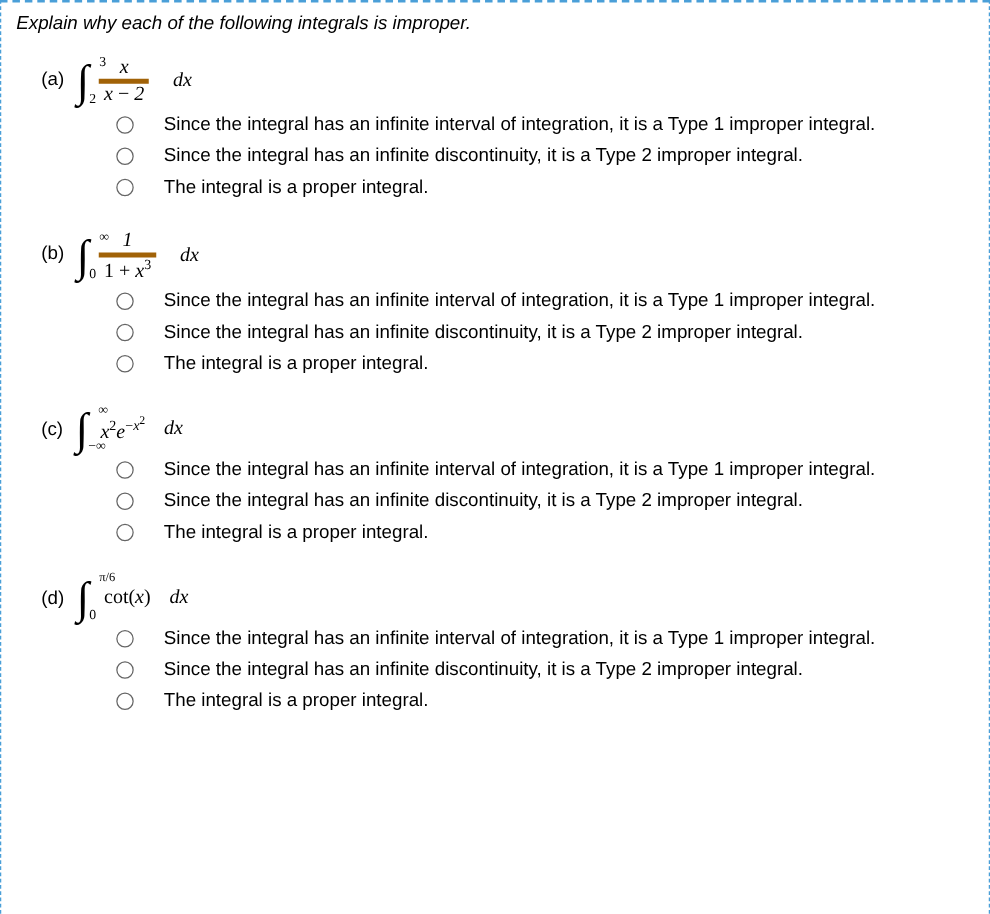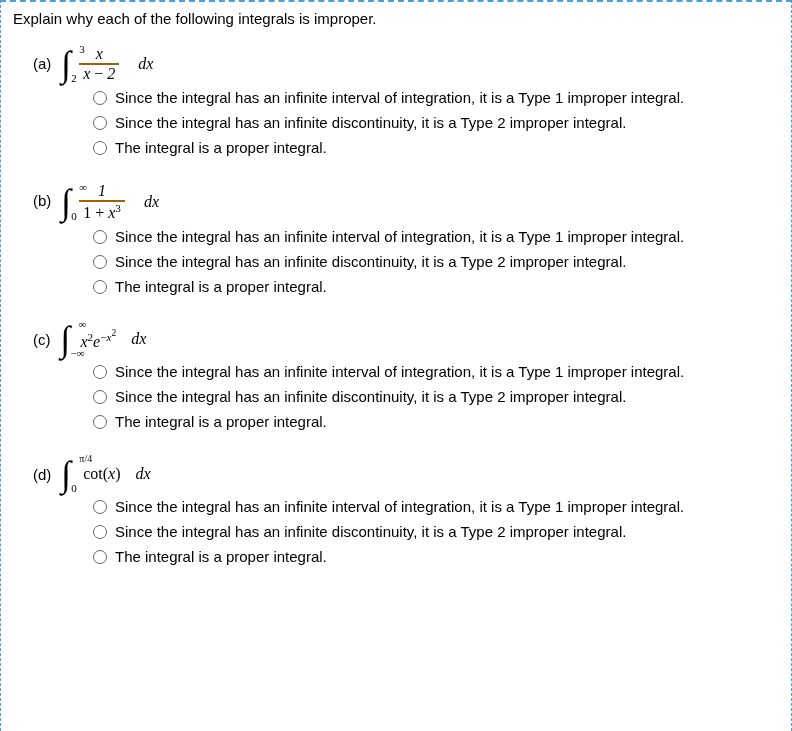--- a/index.html
+++ b/index.html
@@ -14,20 +14,21 @@
       background: #fff;
       width: 792px;
       height: 731px;
       padding: 8px 12px;
       border-top: 2px dashed #4a9fd8;
       border-left: 1px dashed #4a9fd8;
       border-right: 1px dashed #4a9fd8;
     }
     .prompt {
       margin-bottom: 18px;
+      font-style: italic;
     }
     .question {
       display: flex;
       align-items: flex-start;
       margin-bottom: 6px;
       margin-left: 20px;
     }
     .q-label {
       margin-right: 10px;
       margin-top: 10px;
@@ -65,21 +66,21 @@
       flex-direction: column;
       align-items: center;
       vertical-align: middle;
       margin: 0 4px;
     }
     .frac .num {
       padding: 0 4px;
     }
     .frac .den {
       padding: 0 4px;
-      border-top: 2px solid #a16207;
+      border-top: 4px solid #a16207;
     }
     .dx {
       margin-left: 15px;
     }
     .options {
       margin-left: 80px;
       margin-bottom: 26px;
     }
     .option {
       display: flex;
@@ -89,20 +90,21 @@
     .radio {
       width: 14px;
       height: 14px;
       border: 1px solid #666;
       border-radius: 50%;
       margin-right: 8px;
       flex-shrink: 0;
     }
     .option-text {
       font-size: 15px;
+      margin-left: 16px;
     }
     .sup {
       font-size: 0.7em;
       vertical-align: super;
     }
     .expr-inline {
       font-family: Liberation Serif, serif;
       font-style: italic;
     }
   </style>
@@ -192,21 +194,21 @@
   <div class="option">
       <span class="radio"></span>
       <span class="option-text">The integral is a proper integral.</span>
     </div>
 </div>
 
 <div class="question">
   <span class="q-label">(d)</span>
   <span class="integral">
     <span class="int-sign">∫
-      <span class="int-upper" style="font-size:10px">π/4</span>
+      <span class="int-upper" style="font-size:10px">π/6</span>
       <span class="int-lower">0</span>
     </span>
     <span class="expr-inline" style="margin-left:8px"><span style="font-style:normal">cot(</span><span>x</span><span style="font-style:normal">) </span></span>
     <span class="dx">dx</span>
   </span>
 </div>
 <div class="options">
   <div class="option">
       <span class="radio"></span>
       <span class="option-text">Since the integral has an infinite interval of integration, it is a Type 1 improper integral.</span>

